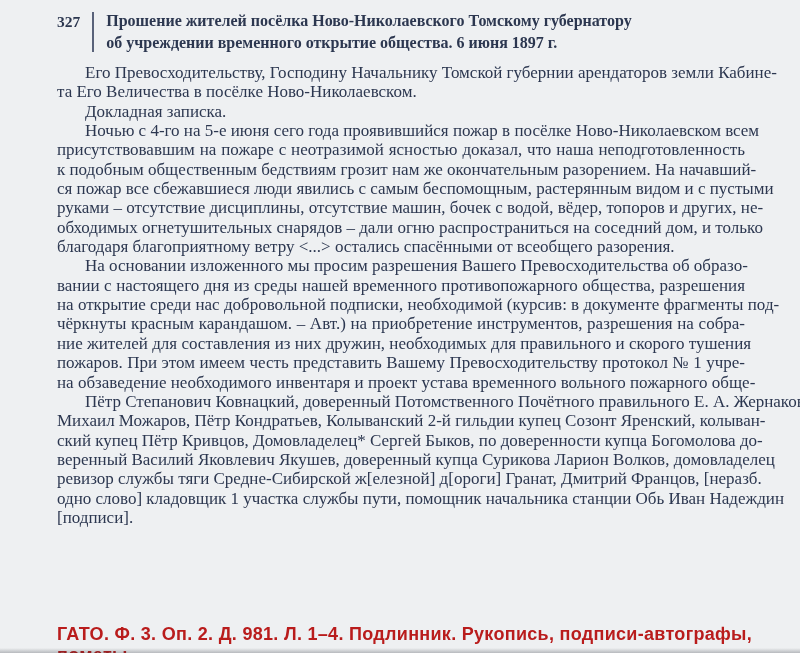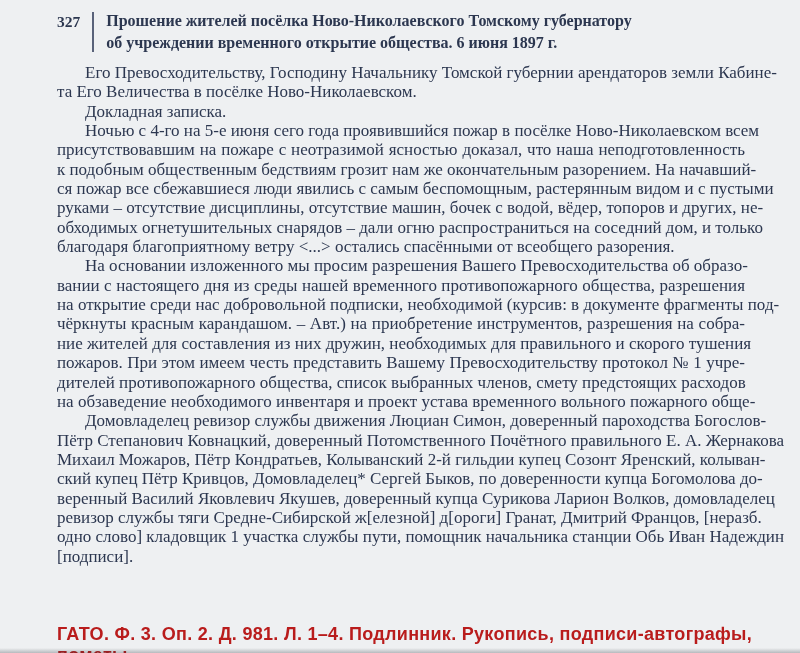--- a/index.html
+++ b/index.html
@@ -104,25 +104,23 @@
         <div class="line"><span>обходимых огнетушительных снарядов – дали огню распространиться на соседний дом, и только</span></div>
         <div class="line pl-last"><span>благодаря благоприятному ветру &lt;...&gt; остались спасёнными от всеобщего разорения.</span></div>
       </div>
       <div class="para">
         <div class="line"><span>На основании изложенного мы просим разрешения Вашего Превосходительства об образо-</span></div>
         <div class="line"><span>вании с настоящего дня из среды нашей временного противопожарного общества, </span><span class="it">разрешения</span></div>
         <div class="line"><span class="it">на открытие среди нас добровольной подписки, необходимой</span><span> (курсив: в документе фрагменты под-</span></div>
         <div class="line"><span>чёркнуты красным карандашом. – </span><span class="it">Авт.</span><span>) на приобретение инструментов, разрешения на собра-</span></div>
         <div class="line"><span>ние жителей для составления из них дружин, необходимых для правильного и скорого тушения</span></div>
         <div class="line"><span>пожаров. При этом имеем честь представить Вашему Превосходительству </span><span class="it">протокол № 1</span><span> учре-</span></div>
-        <div class="line"><span>дителей противопожарного общества, список выбранных членов, смету предстоящих расходов</span></div>
         <div class="line"><span>на обзаведение необходимого инвентаря и проект устава временного вольного пожарного обще-</span></div>
       </div>
       <div class="para">
-        <div class="line"><span>Домовладелец ревизор службы движения Люциан Симон, доверенный пароходства Богослов-</span></div>
         <div class="line"><span>Пётр Степанович Ковнацкий, доверенный Потомственного Почётного правильного Е. А. Жернакова</span></div>
         <div class="line"><span>Михаил Можаров, Пётр Кондратьев, Колыванский 2-й гильдии купец Созонт Яренский, колыван-</span></div>
         <div class="line"><span>ский купец Пётр Кривцов, Домовладелец* Сергей Быков, по доверенности купца Богомолова до-</span></div>
         <div class="line"><span>веренный Василий Яковлевич Якушев, доверенный купца Сурикова Ларион Волков, домовладелец</span></div>
         <div class="line"><span>ревизор службы тяги Средне-Сибирской ж[елезной] д[ороги] Гранат, Дмитрий Францов, [неразб.</span></div>
         <div class="line"><span>одно слово] кладовщик 1 участка службы пути, помощник начальника станции Обь Иван Надеждин</span></div>
         <div class="line pl-last"><span>[подписи].</span></div>
       </div>
     </div>
   <div class="citation">ГАТО. Ф. 3. Оп. 2. Д. 981. Л. 1–4. Подлинник. Рукопись, подписи-автографы, пометы.</div>

